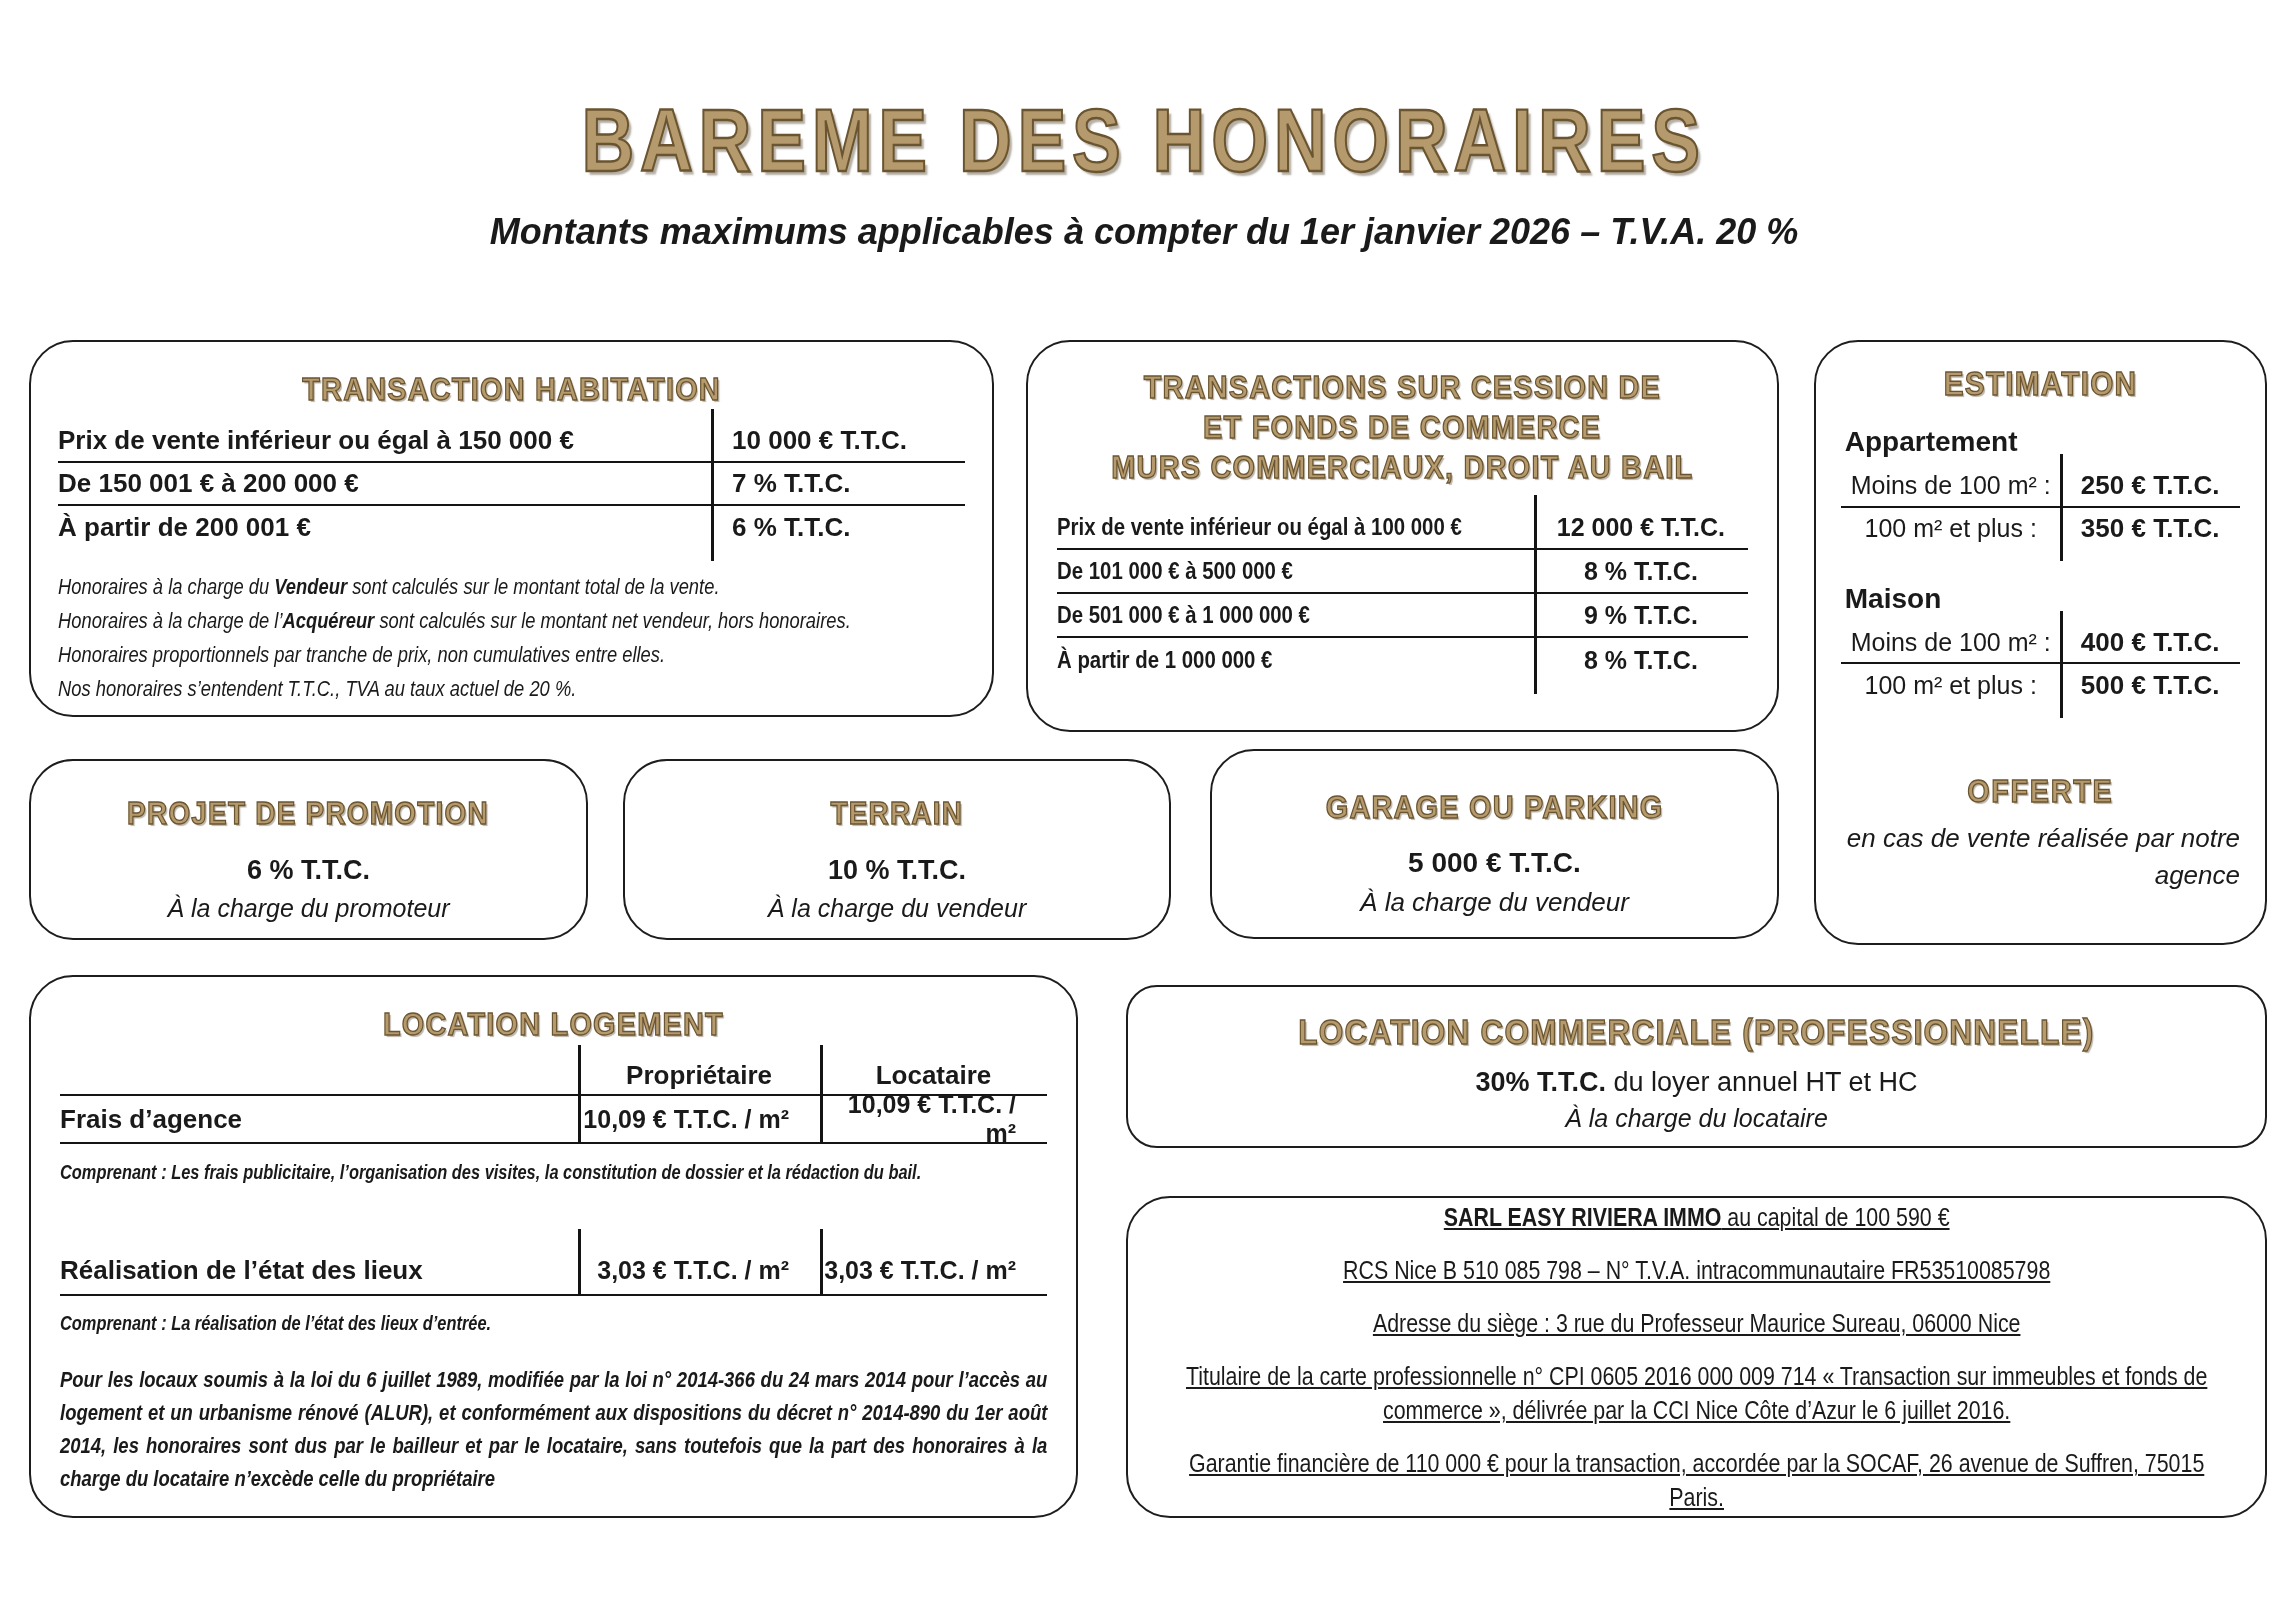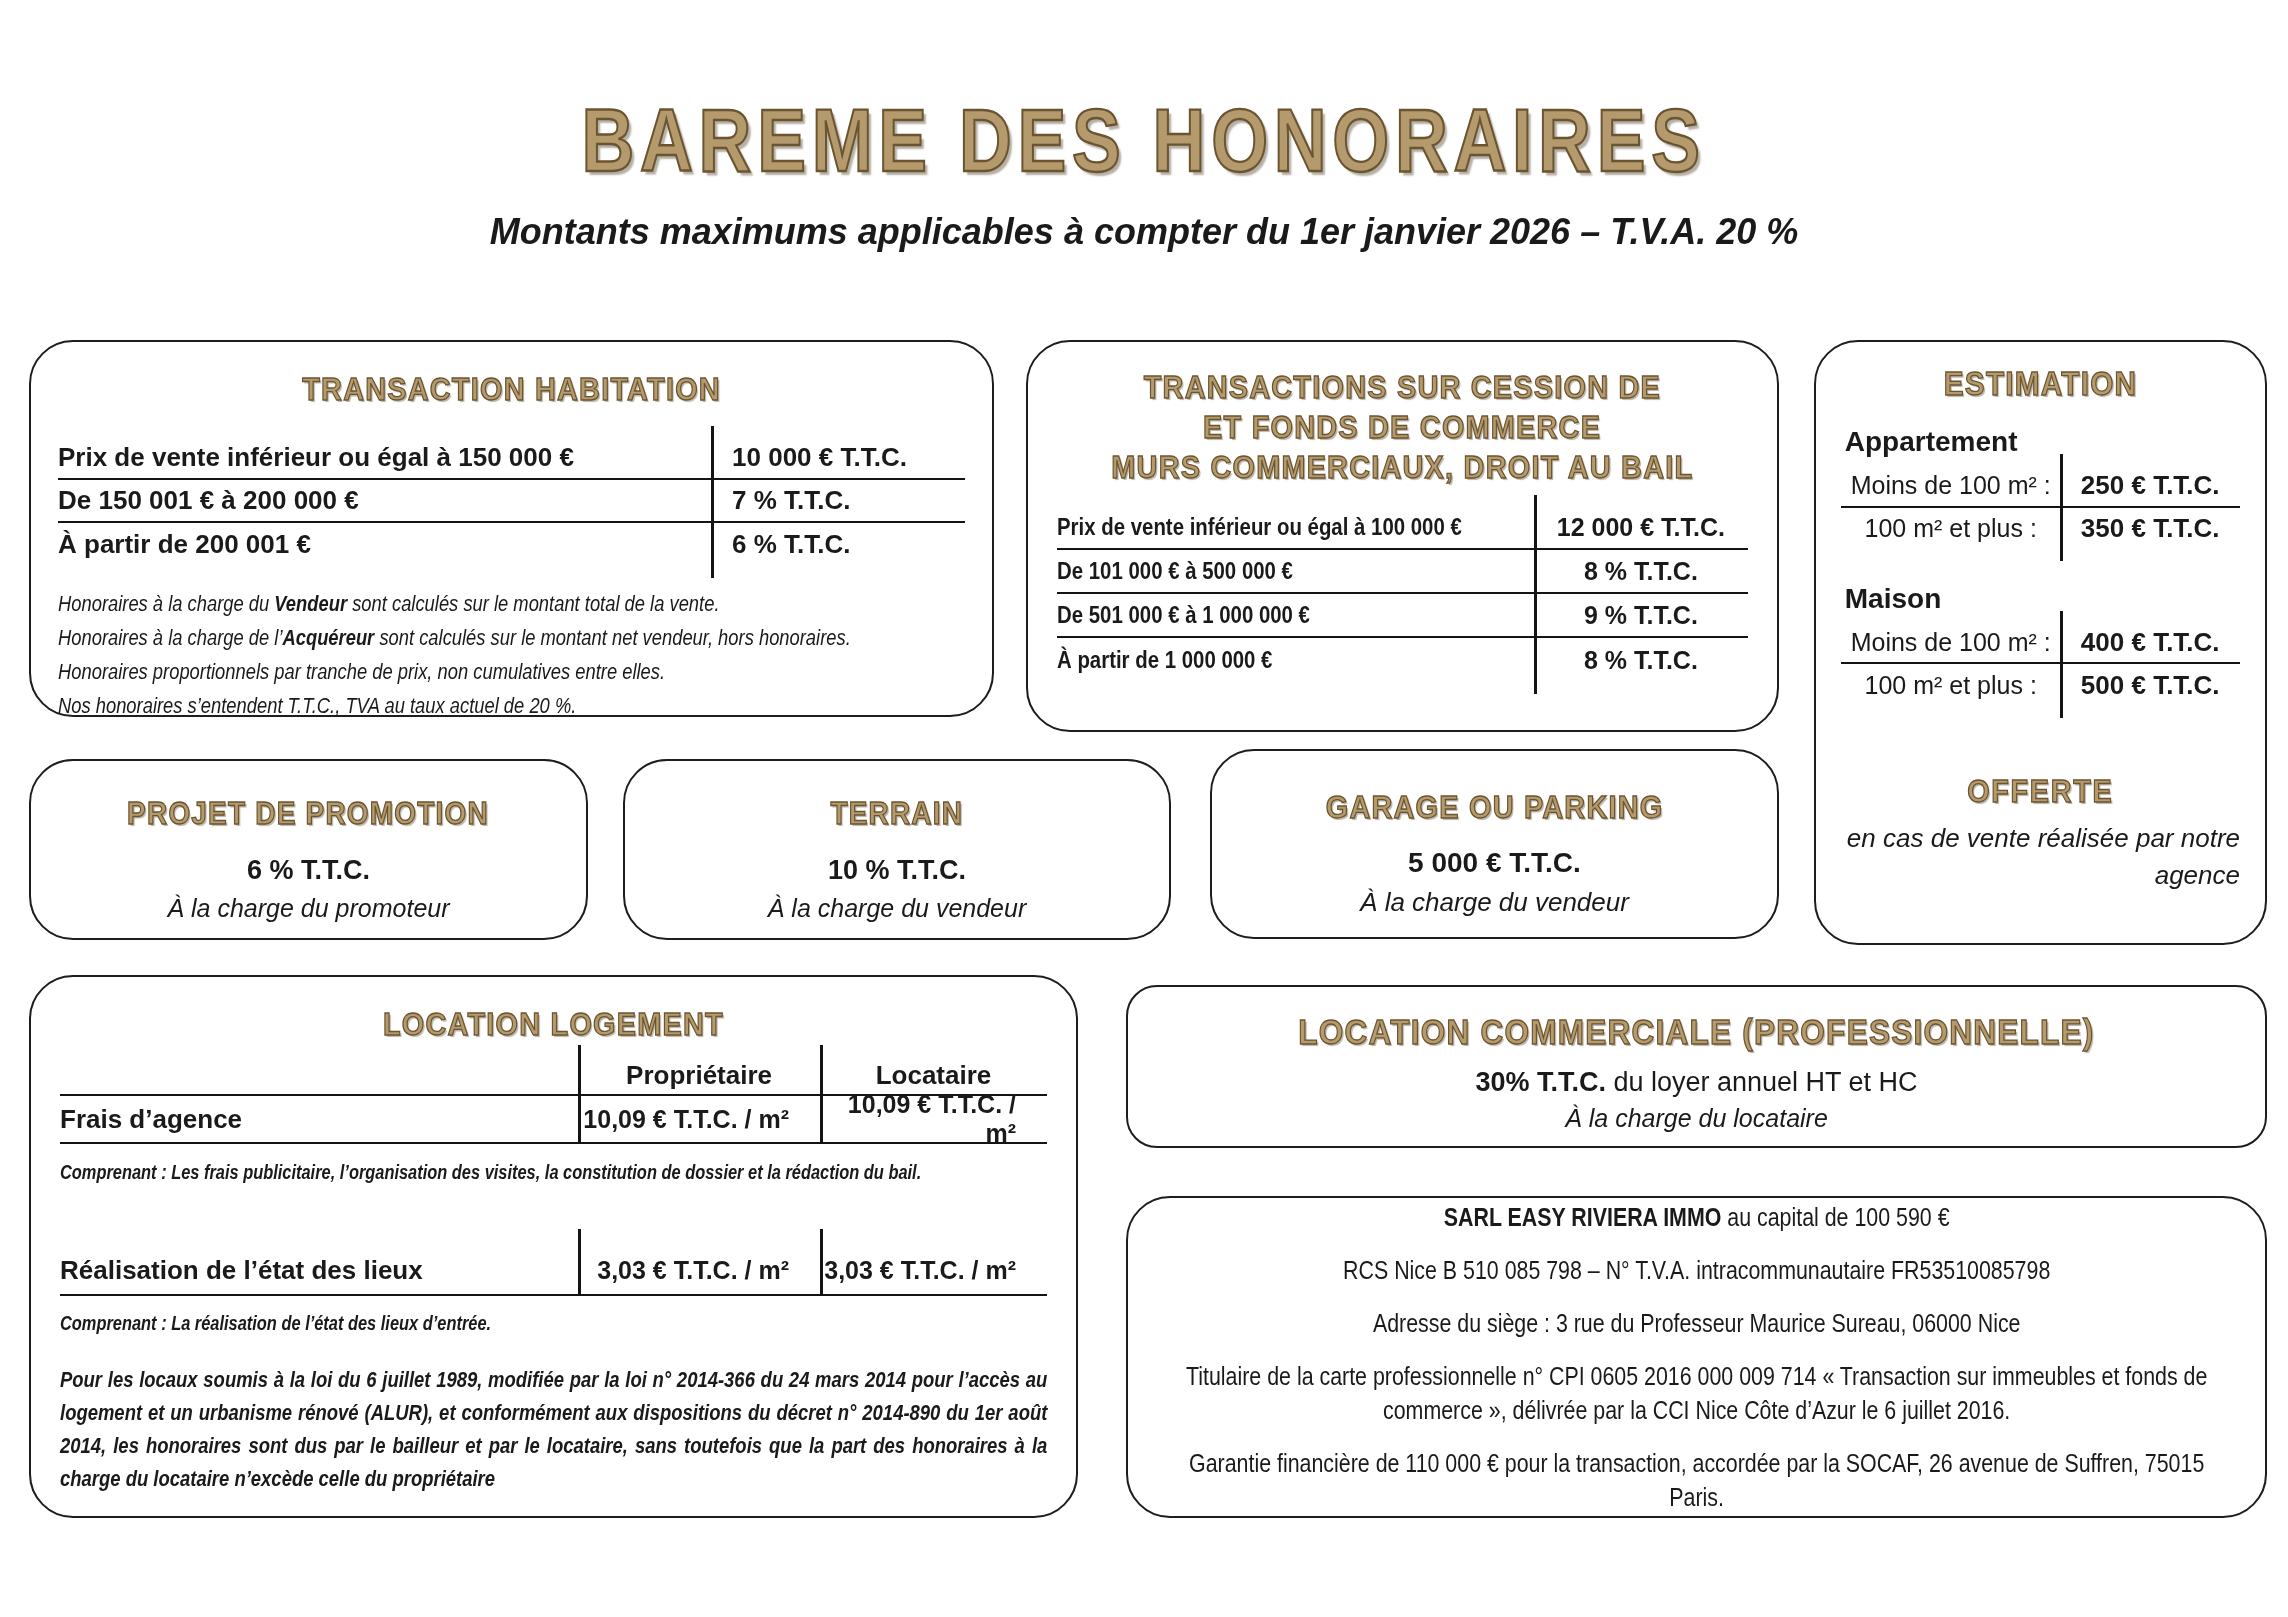--- a/index.html
+++ b/index.html
@@ -43,21 +43,21 @@
   }
   .box-title{text-align:center;font-size:32px;margin:0;letter-spacing:1.4px;}
   
   .fee-table{position:relative;}
   .fee-row{display:flex;align-items:center;box-sizing:border-box;}
   .fee-row.sep{border-bottom:2.9px solid #141414;}
   .vline{position:absolute;width:2.9px;background:#141414;}
   
   #box-habitation{left:29px;top:340px;width:965px;height:377px;padding:0 27px;}
   #box-habitation .box-title{margin-top:29px;}
-  #box-habitation .fee-table{margin-top:29px;}
+  #box-habitation .fee-table{margin-top:12px;}
   #box-habitation .fee-row{height:43px;font-weight:700;font-size:26px;}
   #box-habitation .lbl{width:72%;}
   #box-habitation .val{width:28%;padding-left:21px;box-sizing:border-box;}
   #box-habitation .vline{left:72%;top:-11.5px;bottom:-11.5px;}
   .hab-notes{margin-top:21px;font-size:21.6px;font-style:italic;}
   .hab-note{height:34px;line-height:34px;}
   
   #box-cession{left:1026px;top:340px;width:753px;height:392px;padding:0 29px;}
   #box-cession .box-title{margin-top:25px;line-height:40px;}
   #box-cession .fee-table{margin-top:19px;}
@@ -107,21 +107,21 @@
   .llg-legal{margin-top:25px;font-size:21.6px;font-style:italic;font-weight:700;line-height:33px;}
   .llg-legal .expand{text-align:justify;}
   
   #box-commerciale{left:1126px;top:985px;width:1141px;height:163px;border-radius:31px;}
   #box-commerciale .box-title{margin-top:25px;font-size:35px;}
   .lc-rate{margin-top:15.4px;text-align:center;font-size:27px;}
   .lc-charge{margin-top:5.8px;text-align:center;font-style:italic;font-size:25px;}
   
   #box-company{
     left:1126px;top:1196px;width:1141px;height:322px;padding:19px 38px;
-    display:flex;flex-direction:column;justify-content:center;
+    display:flex;flex-direction:column;justify-content:center;text-decoration:underline;
   }
   .co-line{margin:9.6px 0;font-size:25px;line-height:34px;}
   .co-line .expand{text-align:center;}
 </style>
 </head>
 <body>
 
 <h1 id="main-title" class="gold-heading">
   <span class="title-inner">BAREME DES HONORAIRES</span>
 </h1>

